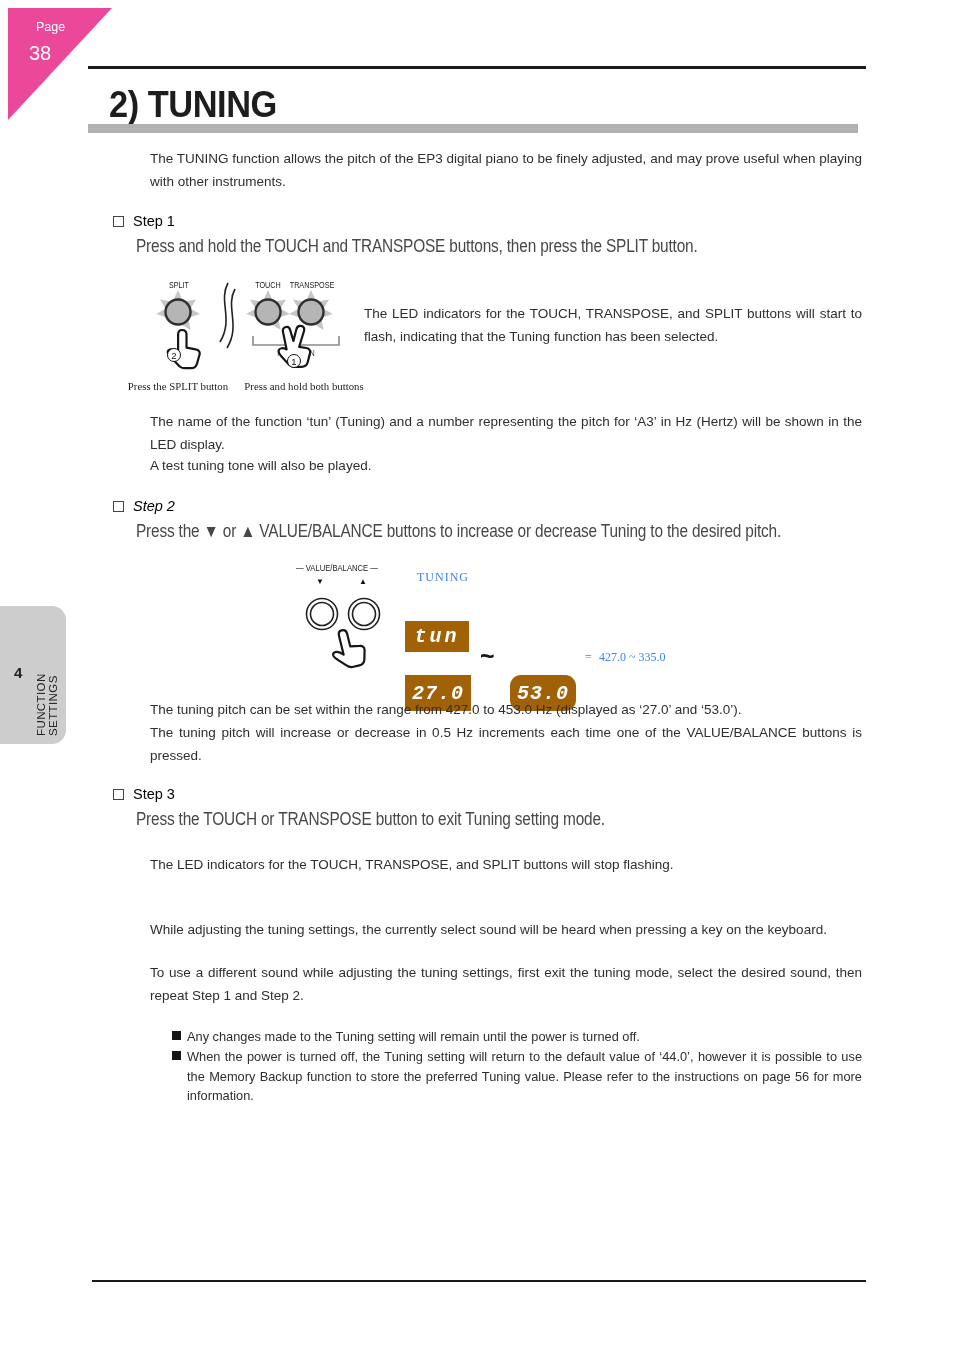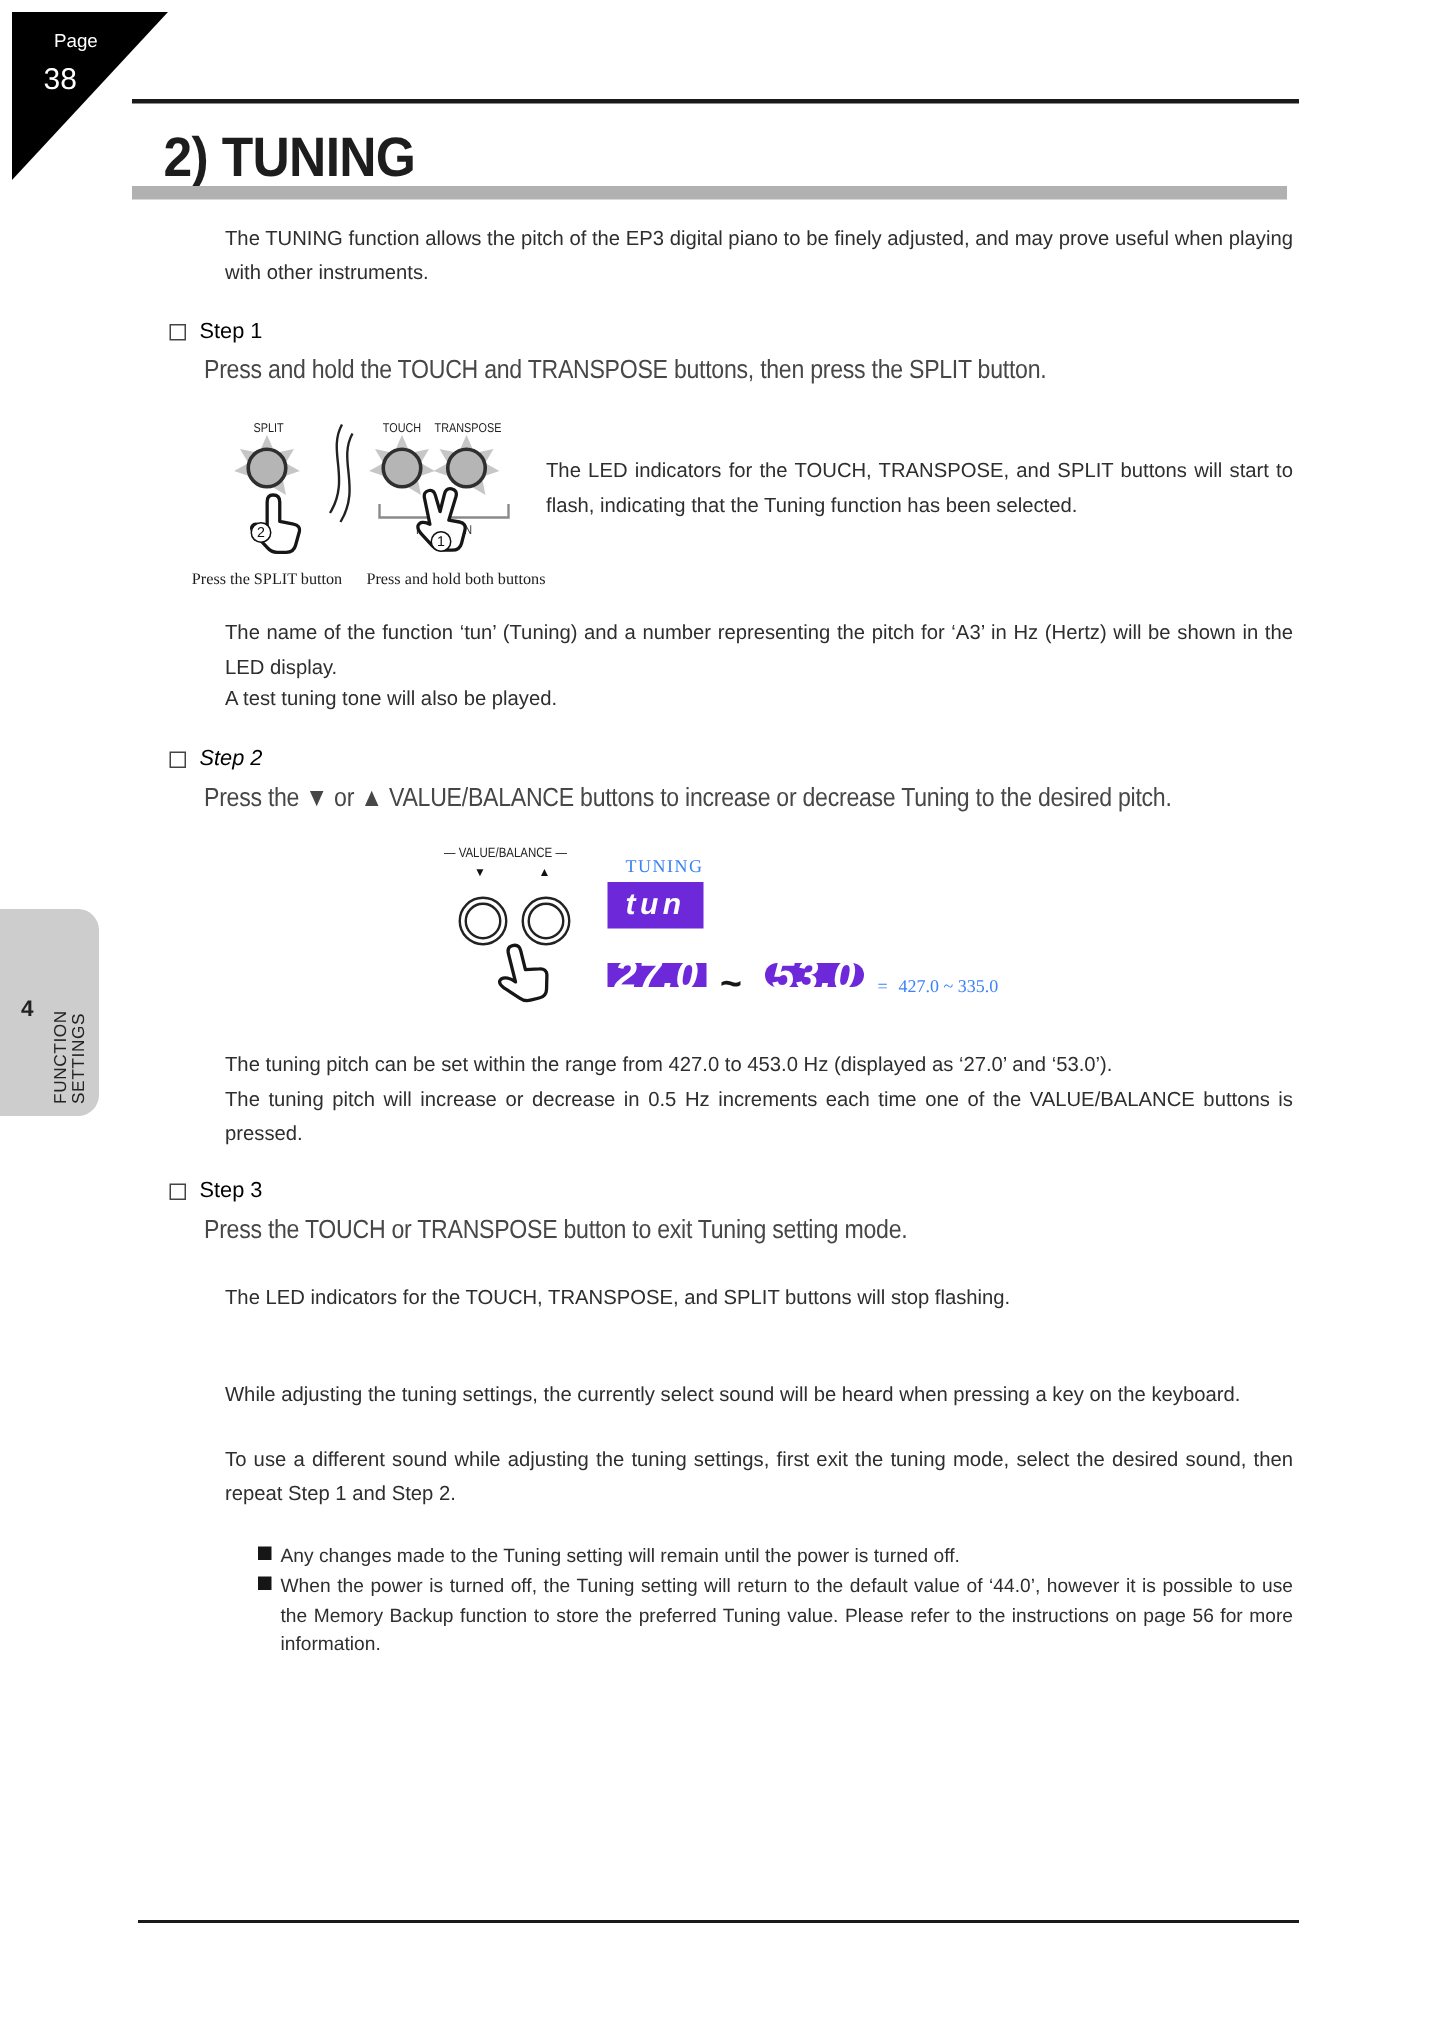--- a/index.html
+++ b/index.html
@@ -1,21 +1,21 @@
 <!DOCTYPE html>
 <html><head>
 <meta charset="utf-8">
 <style>
   * { margin:0; padding:0; box-sizing:border-box; }
   body { background:#ffffff; font-family:"Liberation Sans", sans-serif; }
   .page { position:relative; width:954px; height:1350px; background:#fff; overflow:hidden; color:#2e2e2e; }
 
   
   .corner { position:absolute; left:8px; top:8px; width:104px; height:112px;
-            background:#000000; clip-path:polygon(0 0, 100% 0, 0 100%); }
+            background:#ec4899; clip-path:polygon(0 0, 100% 0, 0 100%); }
   .corner-label { position:absolute; left:28px; top:12px; color:#fff; font-size:12.5px; }
   .corner-number { position:absolute; left:21px; top:34px; color:#fff; font-size:20px; }
 
   
   .top-rule { position:absolute; left:88px; top:66px; width:778px; height:3px; background:#1a1a1a; }
   .page-title { position:absolute; left:109px; top:84px; font-size:37px; color:#1d1d1d;
                 letter-spacing:-0.5px; transform:scaleX(0.93); transform-origin:0 50%; white-space:nowrap; }
   .gray-bar { position:absolute; left:88px; top:124px; width:770px; height:9px; background:#b1b1b1; }
 
   
@@ -41,24 +41,24 @@
   .caption { position:absolute; font-family:"Liberation Serif", serif; font-size:10.8px; color:#1c1c1c;
              text-align:center; white-space:nowrap; }
   .circle-num { position:absolute; width:14px; height:14px; border:1.3px solid #111; border-radius:50%;
                 background:#fff; font-size:9.5px; color:#111; display:flex; align-items:center;
                 justify-content:center; z-index:5; }
   .vb-label { position:absolute; font-size:9px; color:#222; white-space:nowrap;
               transform:scaleX(0.85); transform-origin:0 50%; }
   .arrow-glyph { position:absolute; font-size:8px; color:#111; }
   .serif-label { position:absolute; font-family:"Liberation Serif", serif; color:#3b82f6; }
 
-  .led { position:absolute; background:#6d28d9; color:#fdfdfd; font-family:Liberation Sans, sans-serif;
-         font-weight:bold; font-style:italic; display:flex; align-items:center; justify-content:center; }
+  .led { position:absolute; background:#a16207; color:#fdfdfd; font-family:Liberation Mono, monospace;
+         font-weight:bold; font-style:italic; display:flex; align-items:center; justify-content:center;margin-top:33px; }
   .led-fn { width:64px; height:31px; font-size:20px; letter-spacing:3px; }
-  .led-num { width:66px; height:16px; font-size:27px; letter-spacing:1px; }
+  .led-num { width:66px; height:36px; font-size:20px; letter-spacing:1px; }
   .tilde { position:absolute; font-size:25px; font-weight:bold; color:#161616; }
 
   
   .note { position:relative; padding-left:15px; font-size:12.8px; line-height:19.5px; color:#2e2e2e;
           text-align:justify; margin-bottom:0.5px; }
   .note-bullet { position:absolute; left:0; top:4px; width:9px; height:9px; background:#161616; }
 
   .footer-rule { position:absolute; left:92px; top:1280px; width:774px; height:2px; background:#1a1a1a; }
 
   svg { display:block; position:absolute; }

